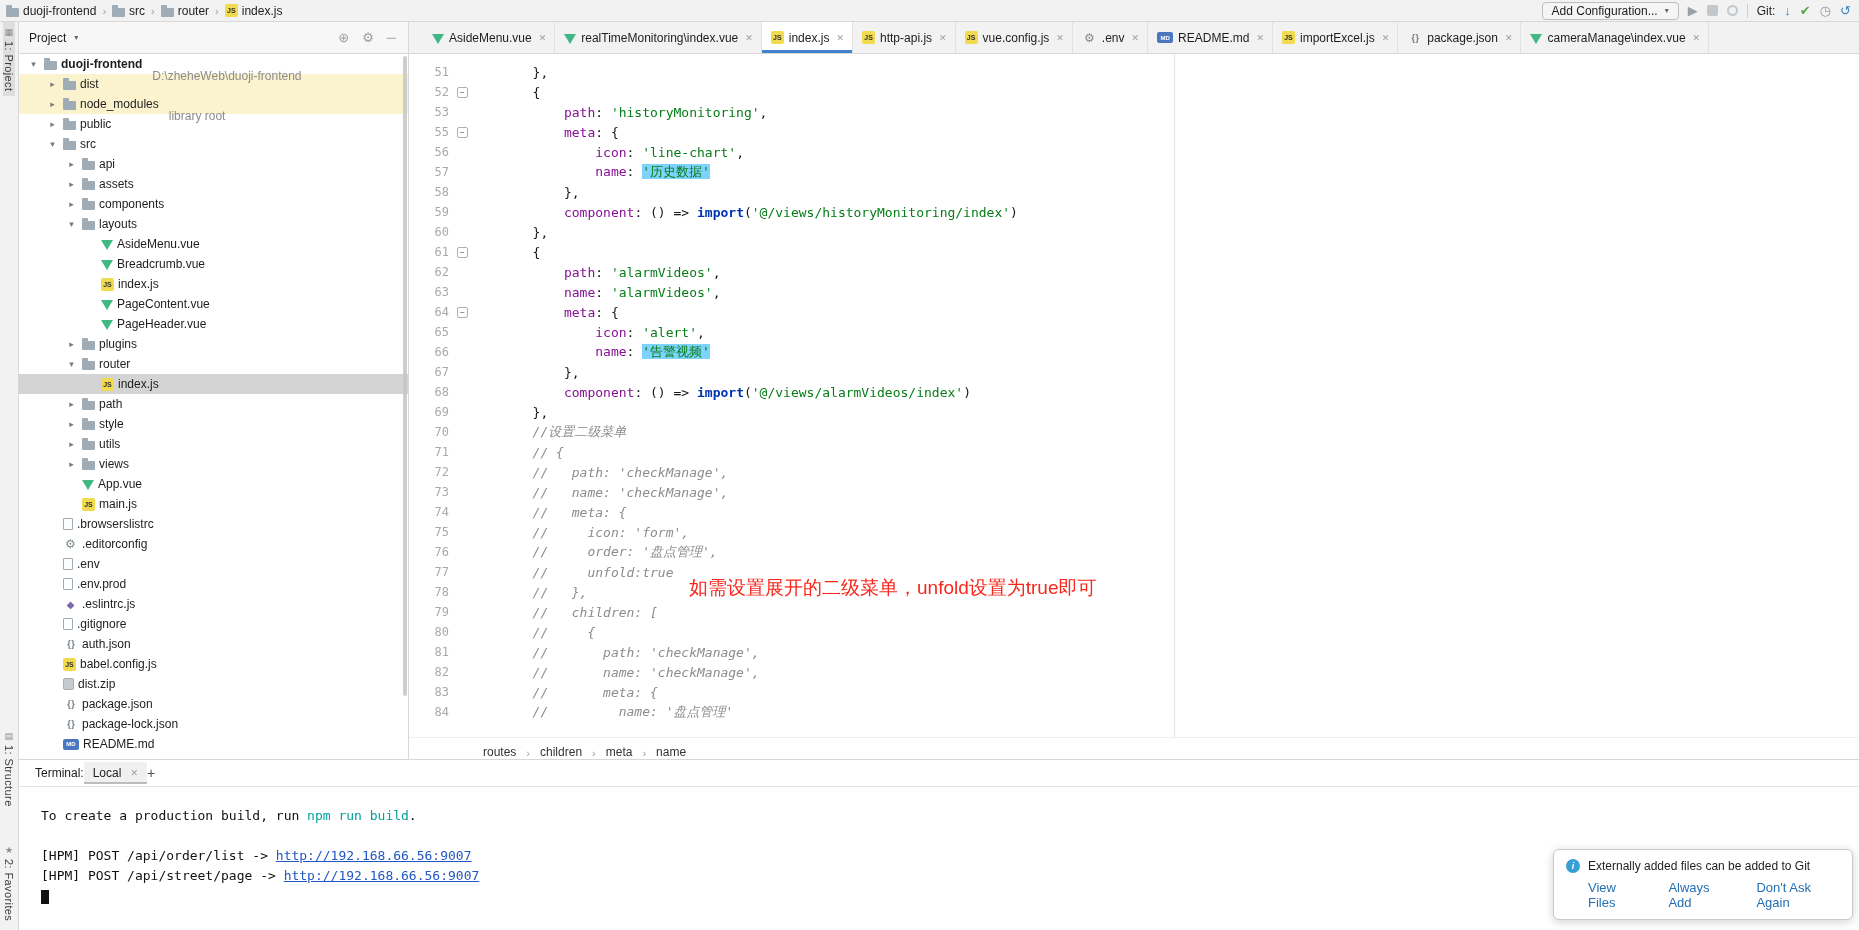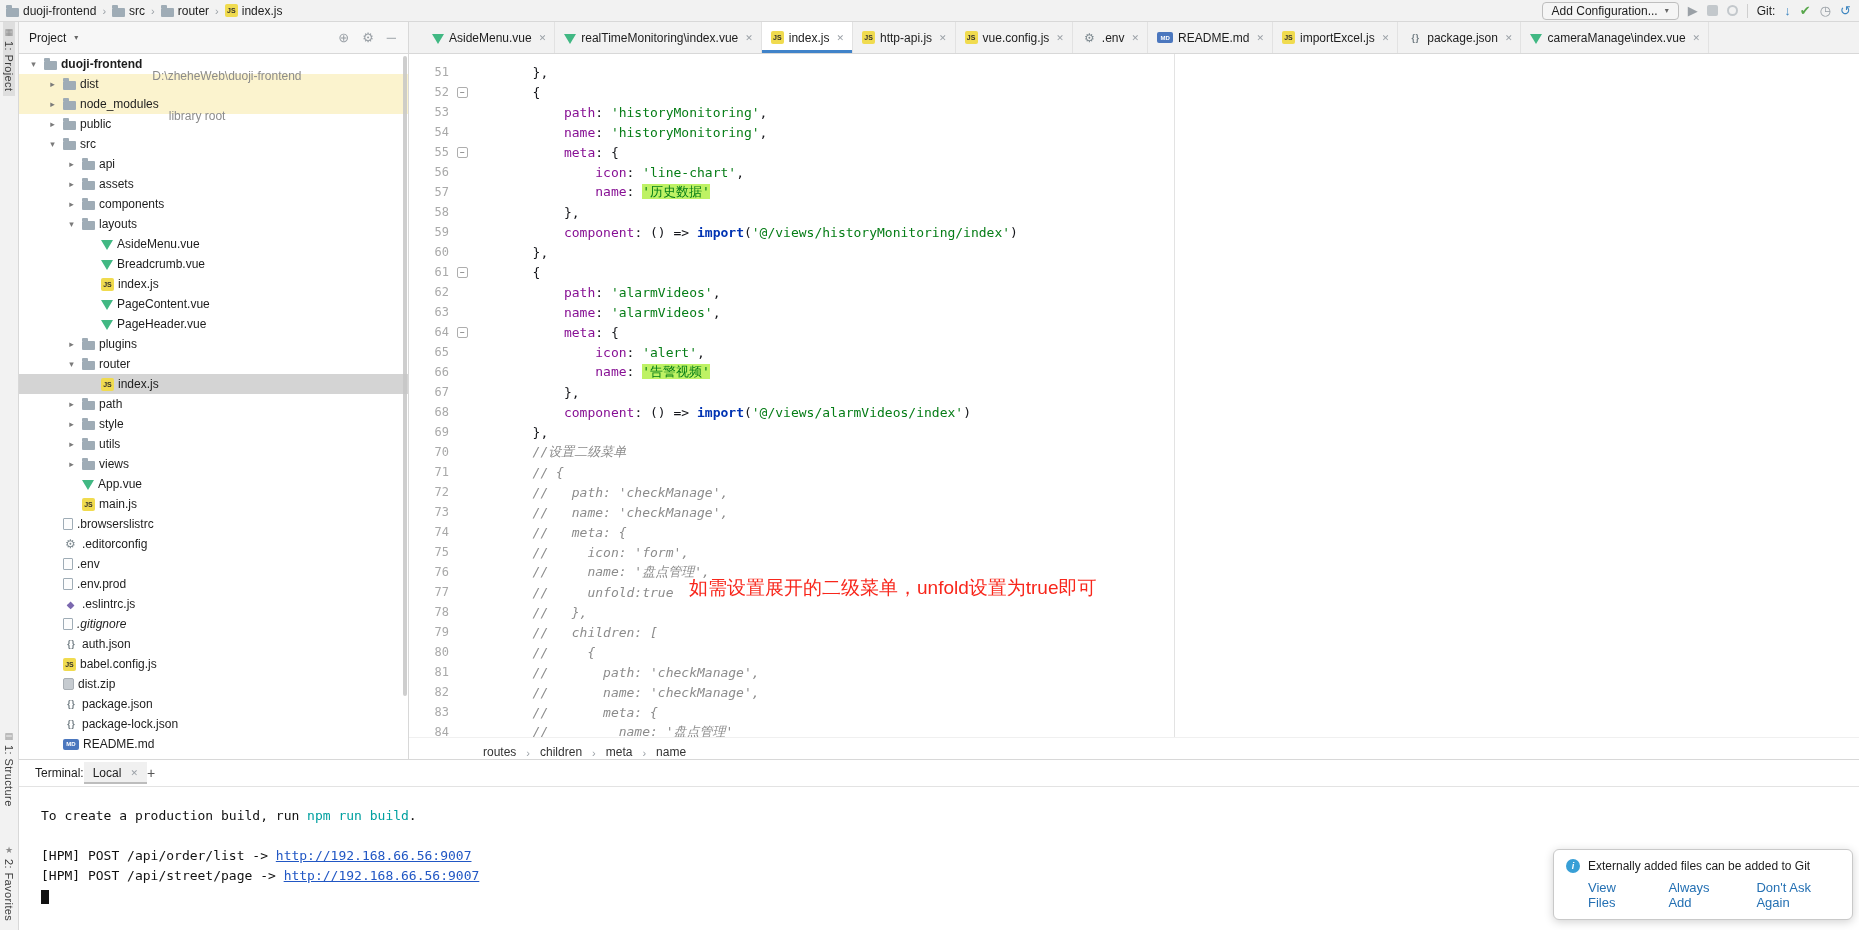--- a/index.html
+++ b/index.html
@@ -83,21 +83,21 @@
   .cl{height:20px;display:flex;align-items:center;}
   .ln{flex:0 0 40px;text-align:right;color:#A9A9A9;font-size:12px;padding-right:6px;
       font-family:"DejaVu Sans Mono",monospace;}
   .fold{flex:0 0 15px;display:flex;align-items:center;justify-content:center;}
   .fbox{width:9px;height:9px;border:1px solid #AEAEAE;border-radius:2px;background:#fff;
         color:#666;font-size:8px;line-height:7px;display:flex;align-items:center;justify-content:center;}
   .ct{white-space:pre;}
   .tok-p{color:#14151A;}
   .tok-k{color:#871094;}
   .tok-s{color:#067D17;}
-  .tok-h{color:#067D17;background:#bef264;}
+  .tok-h{color:#067D17;background:#7dd3fc;}
   .tok-w{color:#0033B3;font-weight:bold;}
   .tok-c{color:#8C8C8C;font-style:italic;}
   .annotation{position:absolute;left:280px;top:521px;font-size:19px;white-space:nowrap;}
   .ebc{position:absolute;left:0;right:0;bottom:0;height:22px;display:flex;align-items:flex-end;gap:7px;
        padding-left:74px;background:#fff;border-top:1px solid #F0F0F0;box-sizing:border-box;font-size:12px;color:#333;}
   .bcrumb{cursor:pointer;}
 
   
   .terminal{position:absolute;left:19px;top:759px;right:0;bottom:0;background:#fff;
             border-top:1px solid #D8D8D8;box-sizing:border-box;}
@@ -332,21 +332,21 @@
         <div class="trow" style="padding-left: 27px;">
           <span class="arr">&nbsp;</span>
           <span class="fi fi-file"></span>
           <span class="tlabel">.env.prod</span>
         </div>
         <div class="trow" style="padding-left: 27px;">
           <span class="arr">&nbsp;</span>
           <span class="fi fi-eslint">◆</span>
           <span class="tlabel">.eslintrc.js</span>
         </div>
-        <div class="trow" style="padding-left: 27px; font-style: italic;">
+        <div class="trow" style="padding-left: 27px;">
           <span class="arr">&nbsp;</span>
           <span class="fi fi-file"></span>
           <span class="tlabel">.gitignore</span>
         </div>
         <div class="trow" style="padding-left: 27px;">
           <span class="arr">&nbsp;</span>
           <span class="fi fi-json">{ }</span>
           <span class="tlabel">auth.json</span>
         </div>
         <div class="trow" style="padding-left: 27px;">
@@ -445,25 +445,20 @@
               <span class="fbox">−</span>
             </span>
             <span class="ct"><span class="tok-p">        {</span></span>
           </div>
           <div class="cl">
             <span class="ln">53</span>
             <span class="fold"></span>
             <span class="ct"><span class="tok-p">            </span><span class="tok-k">path</span><span class="tok-p">: </span><span class="tok-s">'historyMonitoring'</span><span class="tok-p">,</span></span>
           </div>
           <div class="cl">
-            <span class="ln">54</span>
-            <span class="fold"></span>
-            <span class="ct"><span class="tok-p">            </span><span class="tok-k">name</span><span class="tok-p">: </span><span class="tok-s">'historyMonitoring'</span><span class="tok-p">,</span></span>
-          </div>
-          <div class="cl">
             <span class="ln">55</span>
             <span class="fold">
               <span class="fbox">−</span>
             </span>
             <span class="ct"><span class="tok-p">            </span><span class="tok-k">meta</span><span class="tok-p">: {</span></span>
           </div>
           <div class="cl">
             <span class="ln">56</span>
             <span class="fold"></span>
             <span class="ct"><span class="tok-p">                </span><span class="tok-k">icon</span><span class="tok-p">: </span><span class="tok-s">'line-chart'</span><span class="tok-p">,</span></span>
@@ -563,21 +558,21 @@
             <span class="ct"><span class="tok-c">        //   meta: {</span></span>
           </div>
           <div class="cl">
             <span class="ln">75</span>
             <span class="fold"></span>
             <span class="ct"><span class="tok-c">        //     icon: 'form',</span></span>
           </div>
           <div class="cl">
             <span class="ln">76</span>
             <span class="fold"></span>
-            <span class="ct"><span class="tok-c">        //     name: '盘点管理',</span></span>
+            <span class="ct"><span class="tok-c">        //     order: '盘点管理',</span></span>
           </div>
           <div class="cl">
             <span class="ln">77</span>
             <span class="fold"></span>
             <span class="ct"><span class="tok-c">        //     unfold:true</span></span>
           </div>
           <div class="cl">
             <span class="ln">78</span>
             <span class="fold"></span>
             <span class="ct"><span class="tok-c">        //   },</span></span>

